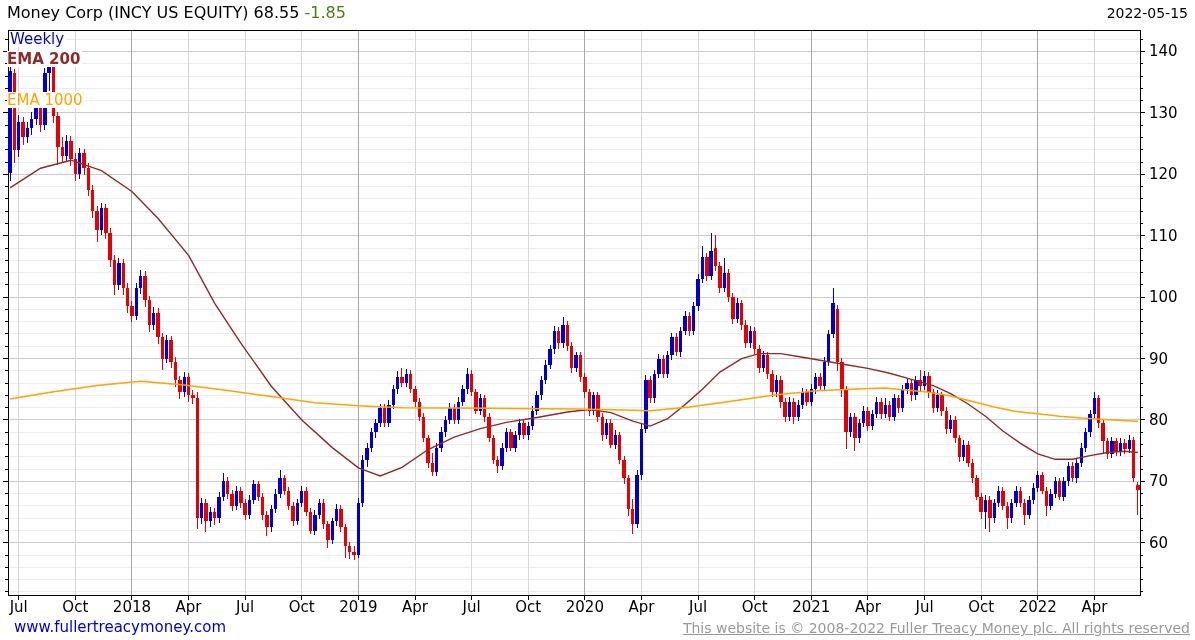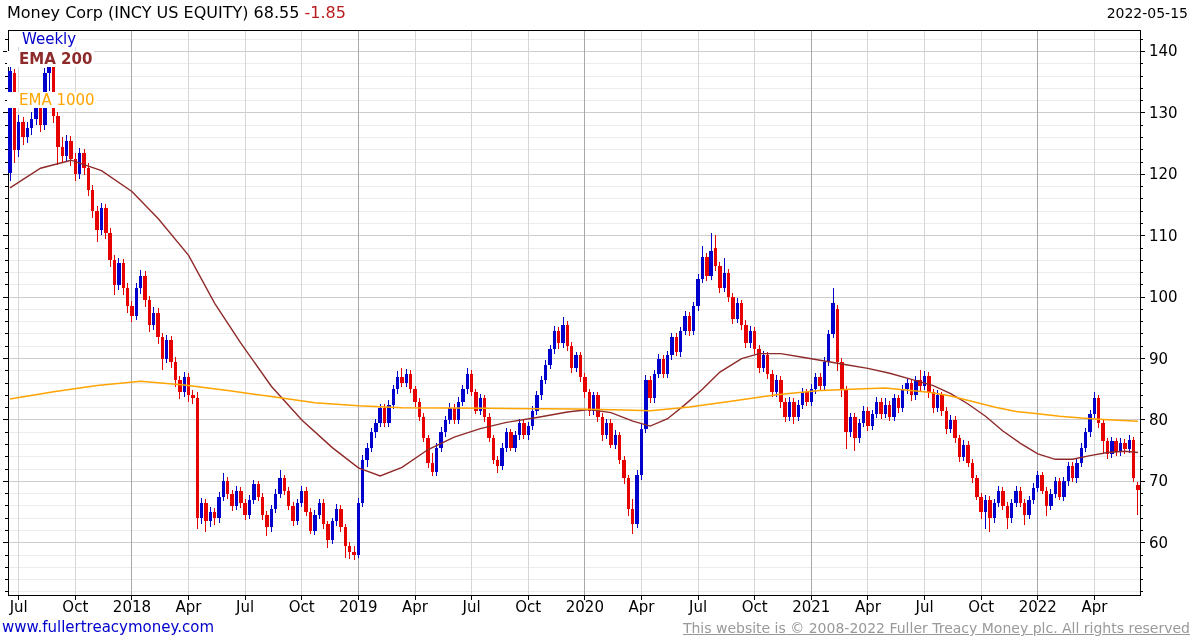--- a/index.html
+++ b/index.html
@@ -1,32 +1,32 @@
 <!DOCTYPE html>
 <html><head>
 <meta charset="utf-8">
 <style>
   html,body{margin:0;padding:0}
   body{width:1195px;height:640px;background:#fff;position:relative;overflow:hidden;
        font-family:"DejaVu Sans","Liberation Sans",sans-serif;color:#000}
   .header-title{position:absolute;top:3px;left:7px;font-size:16px;white-space:pre}
   .date{position:absolute;top:5px;right:7px;font-size:14px}
   #chart-svg{position:absolute;top:0;left:0}
-  .legend-item{position:absolute;font-size:15px;line-height:16px;background:#ffffff;padding:0 2px 0 12px}
+  .legend-item{position:absolute;font-size:15px;line-height:16px;background:#ffffff;padding:0 2px 0 0}
   #lg-weekly{top:31px;left:10px}
   #lg-e200{top:51px;left:7px}
   #lg-e1000{top:92px;left:7px}
   .axlbl{font-size:15px;fill:#000}
-  .footer-link{position:absolute;top:618px;left:2px;font-size:15px;text-decoration:none}
+  .footer-link{position:absolute;top:618px;left:14px;font-size:15px;text-decoration:none}
   .copyright{position:absolute;top:620px;right:5px;font-size:14px}
 </style>
 </head>
 <body>
 
-<div class="header-title"><span>Money Corp (INCY US EQUITY)</span> <span>68.55</span> <span id="price-change" style="color: #b91c1c;">-1.85</span></div>
+<div class="header-title"><span>Money Corp (INCY US EQUITY)</span> <span>68.55</span> <span id="price-change" style="color: #4d7c0f;">-1.85</span></div>
 <div class="date">2022-05-15</div>
 
 <svg id="chart-svg" width="1195" height="616">
     <g shape-rendering="crispEdges">
       <line x1="8" x2="1140" y1="591.929347826087" y2="591.929347826087" stroke="#ececec" stroke-width="1"></line>
       <line x1="8" x2="1140" y1="579.6467391304348" y2="579.6467391304348" stroke="#ececec" stroke-width="1"></line>
       <line x1="8" x2="1140" y1="567.3641304347826" y2="567.3641304347826" stroke="#ececec" stroke-width="1"></line>
       <line x1="8" x2="1140" y1="555.0815217391304" y2="555.0815217391304" stroke="#ececec" stroke-width="1"></line>
       <line x1="8" x2="1140" y1="530.516304347826" y2="530.516304347826" stroke="#ececec" stroke-width="1"></line>
       <line x1="8" x2="1140" y1="518.233695652174" y2="518.233695652174" stroke="#ececec" stroke-width="1"></line>

